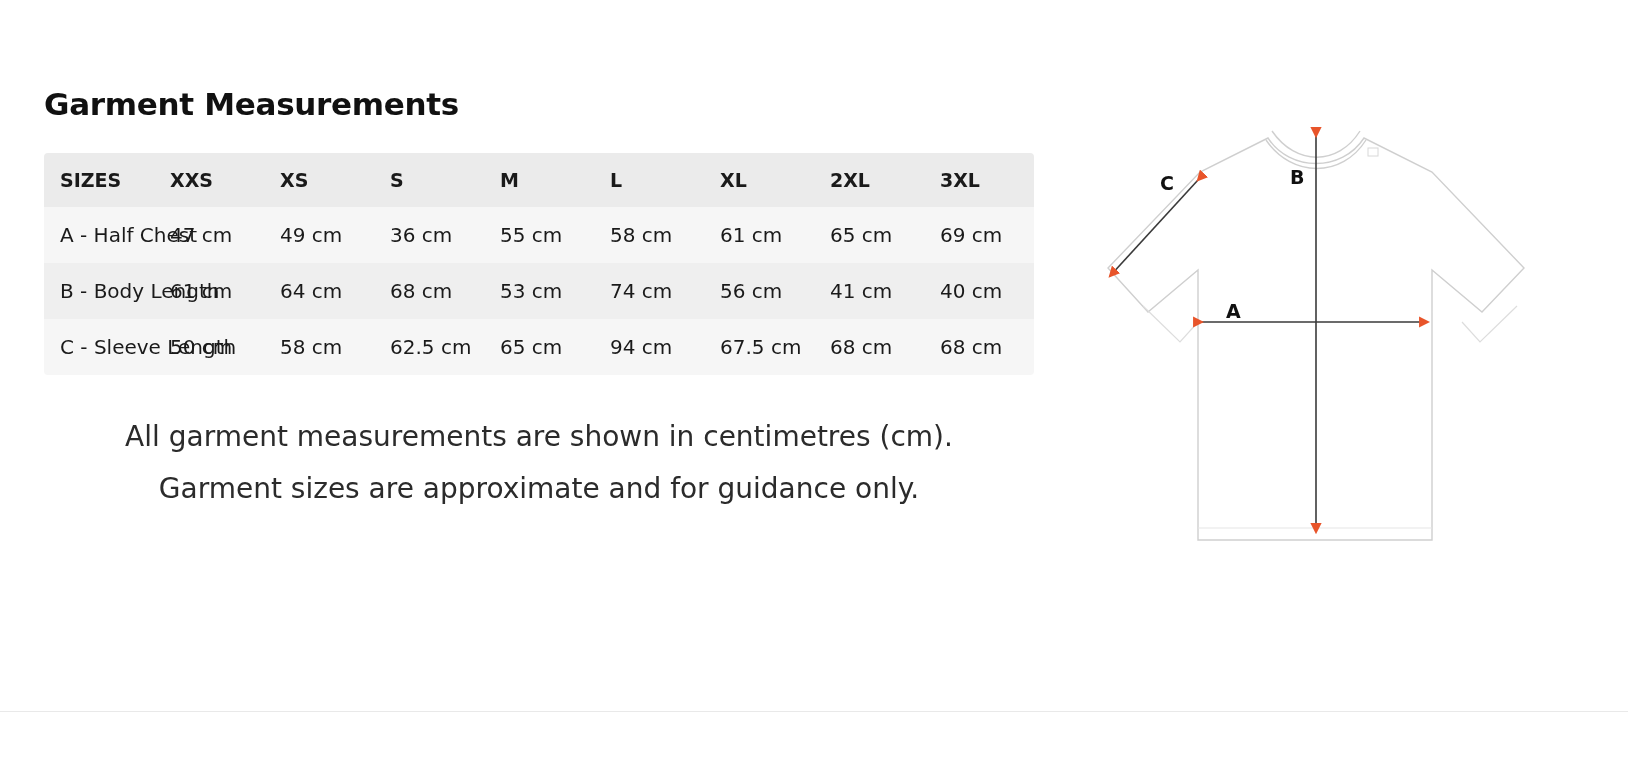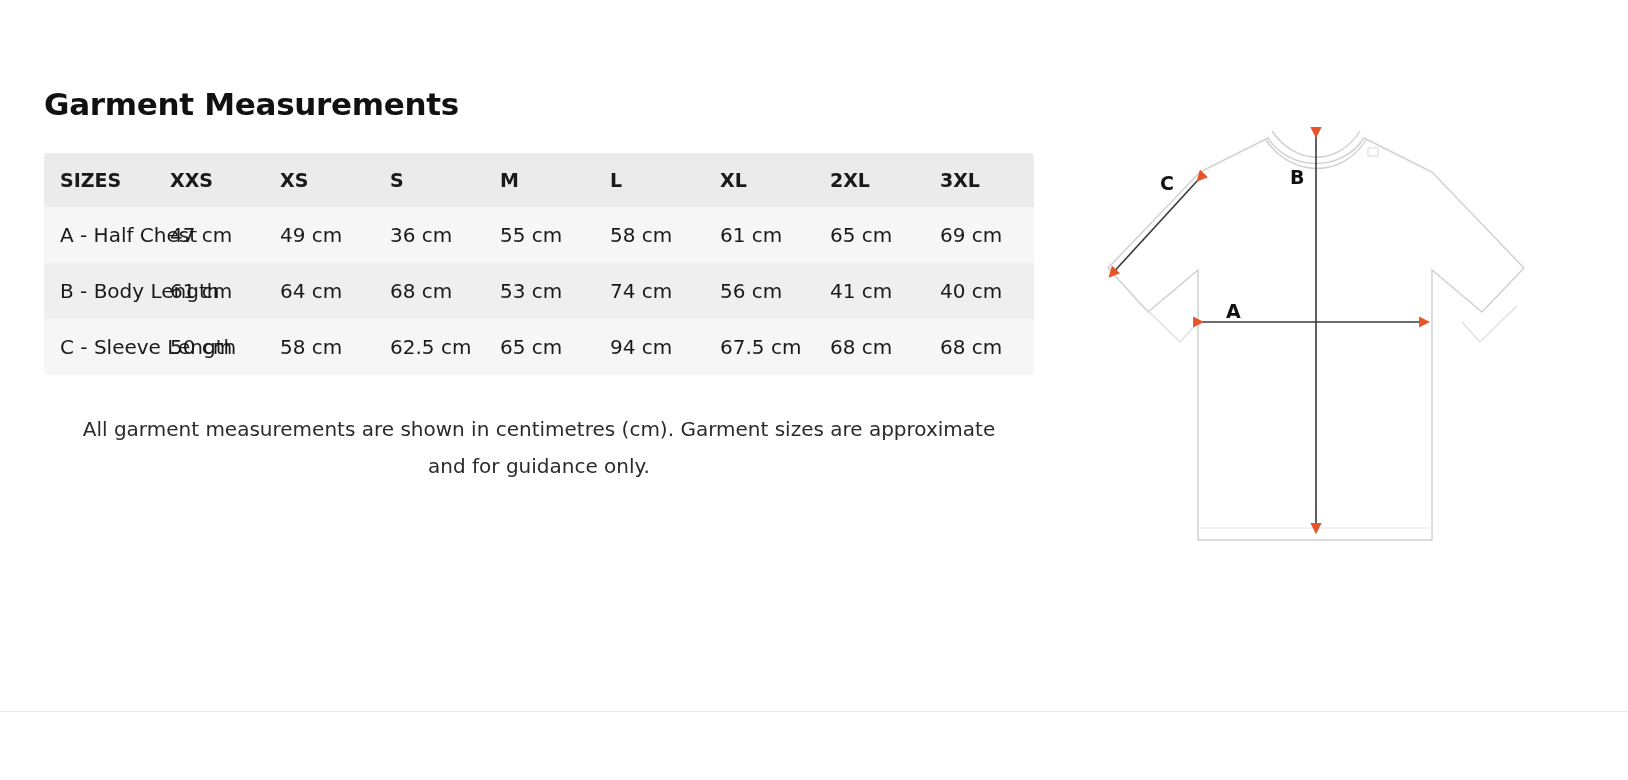--- a/index.html
+++ b/index.html
@@ -65,21 +65,21 @@
   .size-table tbody tr:last-child td:last-child { border-bottom-right-radius: 4px; }
   .row-label {
     font-weight: normal;
     font-size: 20px;
   }
 
   .note {
     margin: 36px auto 0 auto;
     width: 940px;
     text-align: center;
-    font-size: 20px;
+    font-size: 28px;
     line-height: 1.85;
     color: #2b2b2b;
   }
 
   
   .illustration {
     position: absolute;
     left: 1080px;
     top: 100px;
     width: 500px;

